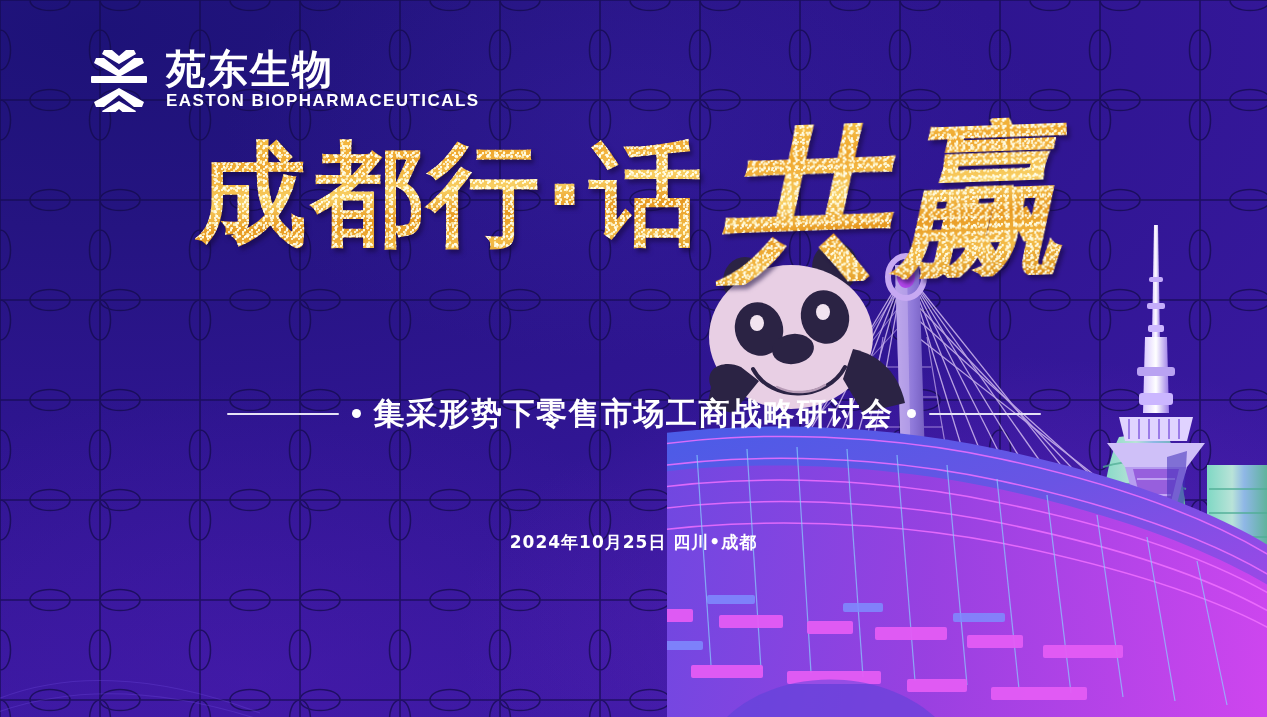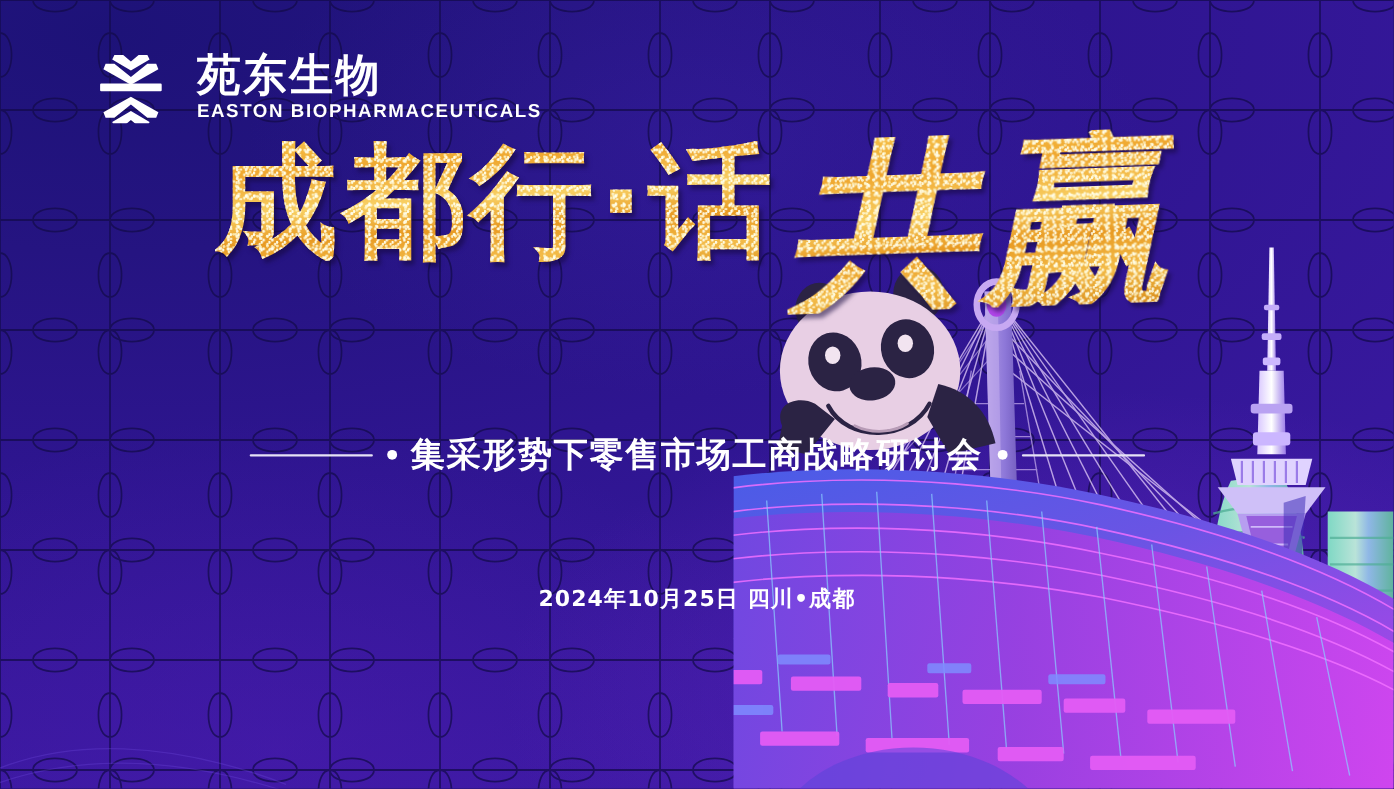--- a/index.html
+++ b/index.html
@@ -36,34 +36,34 @@
   
   .puzzle{ position:absolute; inset:0; opacity:.85; }
 
   
   .logo{
     position:absolute; left:88px; top:46px;
     display:flex; align-items:center; gap:16px;
     z-index:6;
   }
   .logo-mark{ width:62px; height:66px; flex:0 0 auto; }
-  .logo-text{ display:flex; flex-direction:column; gap:2px;margin-left:13px; }
+  .logo-text{ display:flex; flex-direction:column; gap:2px; }
   .logo-cn{
     font-size:40px; font-weight:700; color:#ffffff;
     letter-spacing:2px; line-height:1.05; white-space:nowrap;
   }
   .logo-en{
     font-size:17px; font-weight:700; color:#ffffff;
     letter-spacing:1.45px; white-space:nowrap; line-height:1.1;
   }
 
   
   .headline{
     position:absolute; left:0; right:0; top:128px;
-    display:flex; align-items:flex-start; justify-content:center;
+    display:flex; align-items:center; justify-content:center;
     gap:0px; z-index:5; pointer-events:none;
   }
   .gold{
     background-image:
       radial-gradient(circle at 12% 18%, rgba(255,255,235,.95) 0 1px, transparent 1.6px),
       radial-gradient(circle at 34% 62%, rgba(255,250,210,.85) 0 1px, transparent 1.6px),
       radial-gradient(circle at 58% 28%, rgba(255,255,240,.9) 0 1px, transparent 1.6px),
       radial-gradient(circle at 78% 74%, rgba(255,246,200,.8) 0 1px, transparent 1.6px),
       radial-gradient(circle at 22% 84%, rgba(255,252,225,.8) 0 1px, transparent 1.6px),
       radial-gradient(circle at 88% 42%, rgba(255,255,235,.85) 0 1px, transparent 1.6px),
@@ -102,21 +102,21 @@
     letter-spacing:1.5px; white-space:nowrap; line-height:1;
     font-family:Liberation Sans, sans-serif;
   }
 
   
   .dateline{
     position:absolute; left:0; right:0; top:531px;
     text-align:center; z-index:5;
   }
   .dateline span{
-    font-size:20px; font-weight:600; color:#ffffff;
+    font-size:17px; font-weight:600; color:#ffffff;
     letter-spacing:1px; white-space:nowrap;
     font-family:"DejaVu Sans","Liberation Sans",sans-serif;
   }
 
   
   .cityart{
     position:absolute; right:0; bottom:0;
     width:600px; height:500px; z-index:4; pointer-events:none;
   }
   .leftart{

